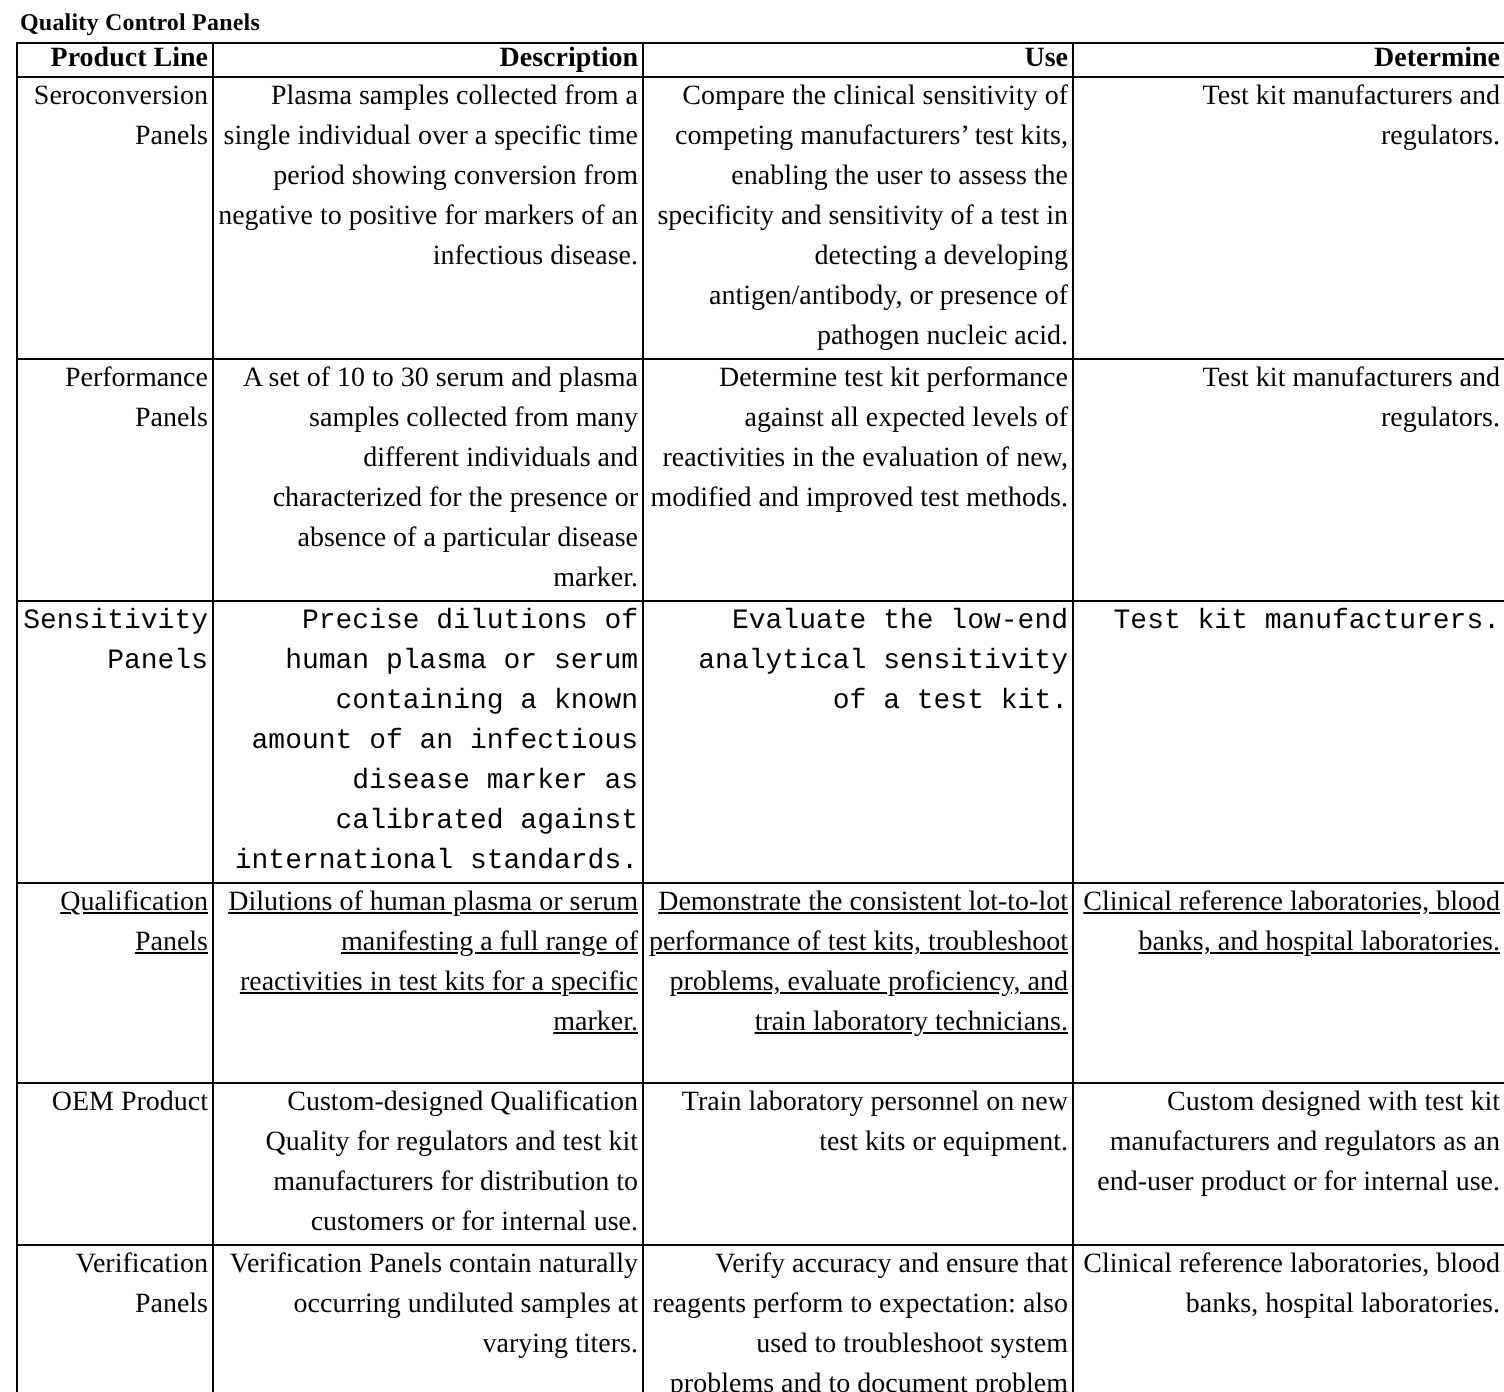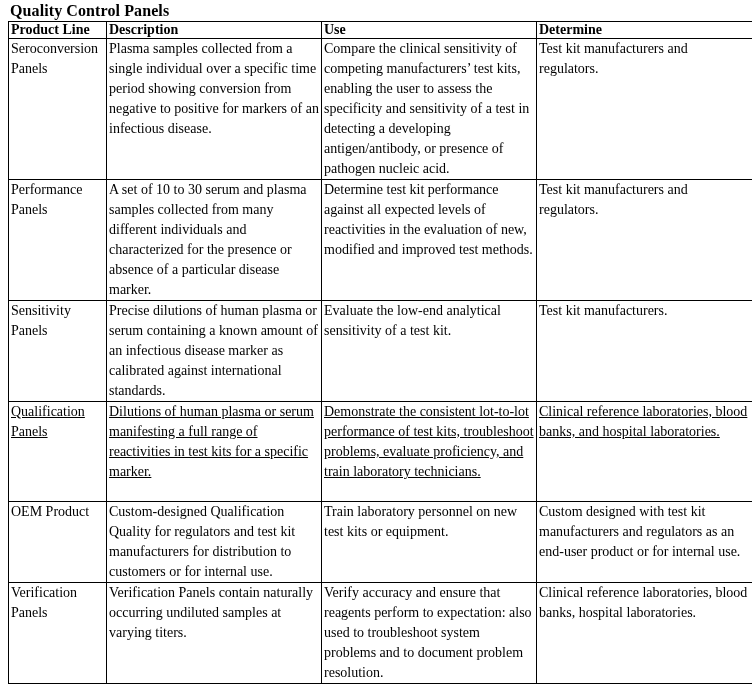--- a/index.html
+++ b/index.html
@@ -12,56 +12,56 @@
       height: 696px;
       position: relative;
       overflow: hidden;
       font-family: "Liberation Serif", "DejaVu Serif", serif;
       color: #000000;
     }
     .title {
       position: absolute;
       left: 10px;
       top: 2px;
-      font-size: 16px;
+      font-size: 12px;
       font-weight: bold;
       line-height: 18px;
       letter-spacing: 0.1px;
     }
     table.panels {
       position: absolute;
       left: 8px;
       top: 21px;
       border-collapse: collapse;
       table-layout: fixed;
       width: 744px;
     }
     table.panels th, table.panels td {
       border: 1px solid #000000;
       vertical-align: top;
       padding: 0 2px 0 2px;
       font-size: 14px;
       line-height: 20px;
-      text-align: left;
+      text-align: right;
       word-wrap: break-word;
     }
     table.panels th {
       font-weight: bold;
-      text-align: left;
+      text-align: right;
       line-height: 16px;
       padding: 0 2px;
       height: 16px;
     }
     col.c1 { width: 98px; }
     col.c2 { width: 215px; }
     col.c3 { width: 215px; }
     col.c4 { width: 216px; }
     tr.r1 td { height: 139px; }
     tr.r2 td { height: 119px; }
-    tr.r3 td { height: 99px; }
+    tr.r3 td { height: 99px; font-family: Liberation Mono, monospace; }
     tr.r4 td { height: 99px; text-decoration: underline; }
     tr.r5 td { height: 79px; }
     tr.r6 td { height: 99px; margin-left: 18px; }
   </style>
 </head>
 <body>
 
 <div class="title">Quality Control Panels</div>
 
 <table class="panels">

